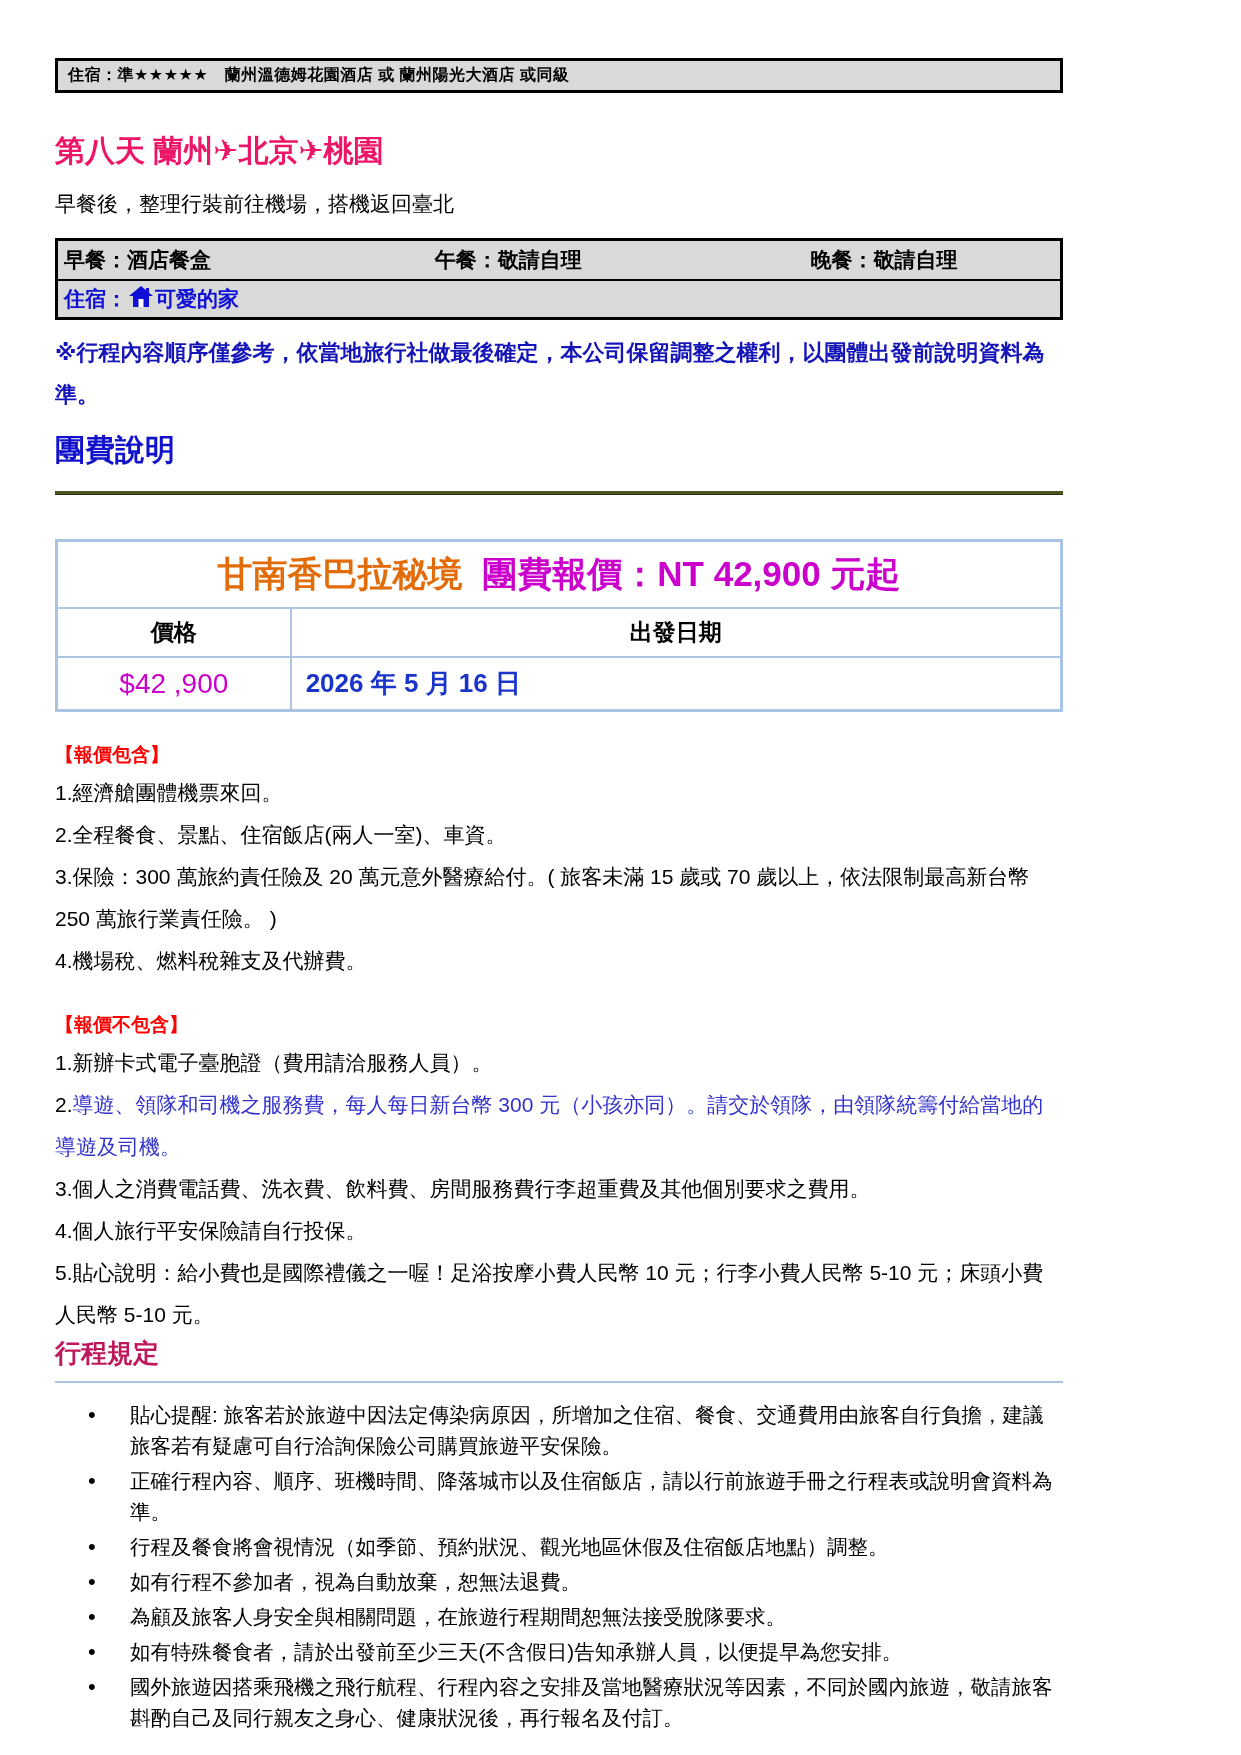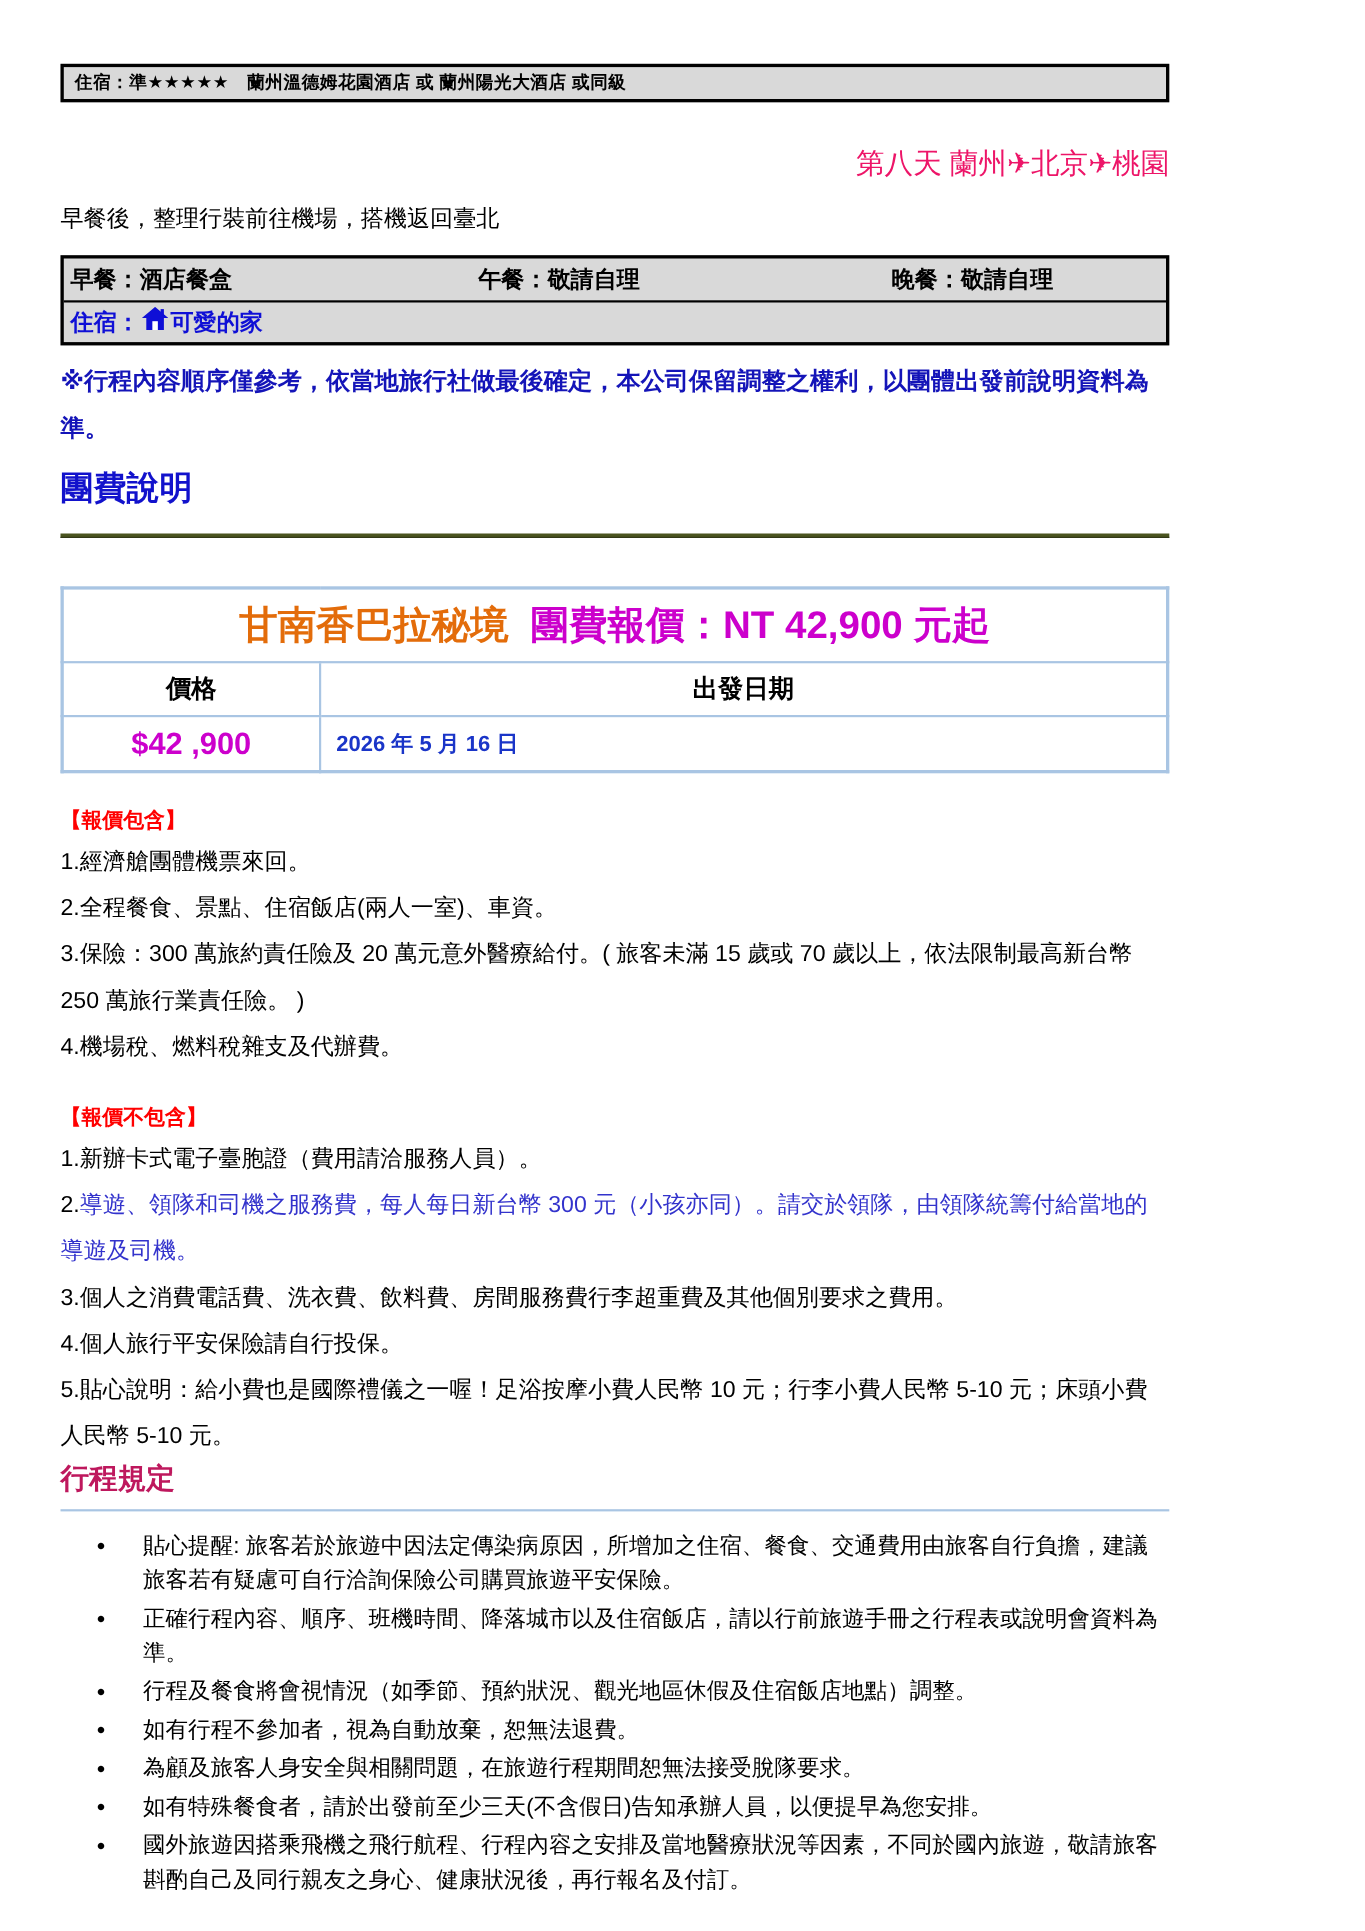--- a/index.html
+++ b/index.html
@@ -20,23 +20,22 @@
     border:3px solid #000;
     padding:4px 10px;
     font-size:16px; font-weight:bold;
     color:#000000;
     letter-spacing:0.5px;
   }
 
   
   .day-heading {
     margin:38px 0 0 0;
-    font-size:26px; font-weight:normal;
+    font-size:30px; font-weight:bold;
     color:#ed1568;
-    text-align:right;
   }
   .day-desc { margin-top:18px; font-size:21px; }
 
   
   .meal-table { margin-top:20px; border:3px solid #000; background:#d9d9d9; }
   .meal-row1 {
     display:grid; grid-template-columns:37% 37.5% 25.5%;
     border-bottom:2px solid #000;
   }
   .meal-row1 > div { padding:5px 6px; font-size:21px; font-weight:bold; }
@@ -66,22 +65,22 @@
     margin-top:44px; width:100%;
     border-collapse:collapse;
     border:3px solid #a9c5e3;
   }
   .price-table td { border:2px solid #a9c5e3; background:#fff; }
   .pt-title { text-align:center; padding:9px 4px; font-size:35px; font-weight:bold; }
   .pt-title .tour-name { color:#e36c0a; }
   .pt-title .quote { color:#cc00cc; margin-left:10px; }
   .pt-head { text-align:center; padding:8px 4px; font-size:23px; font-weight:bold; color:#000;border-radius:15px; }
   .pt-col-price { width:23.3%; }
-  .pt-price { text-align:center; padding:8px 4px; font-size:28px; font-weight:bold; color:#cc00cc; }
-  .pt-date { text-align:left; padding:8px 4px 8px 14px; font-size:20px; font-weight:bold; color:#1a35c8; }
+  .pt-price { text-align:center; padding:8px 4px; font-size:28px; font-weight:normal; color:#cc00cc; }
+  .pt-date { text-align:left; padding:8px 4px 8px 14px; font-size:26px; font-weight:bold; color:#1a35c8; }
 
   
   .sec-heading { margin-top:30px; font-size:19px; font-weight:bold; color:#ff0000; }
   .num-list { margin-top:4px; }
   .num-item { font-size:21px; line-height:42px; }
   .num-item .blue-text { color:#3333cc; }
 
   
   .rules-heading {
     font-size:26px; font-weight:bold; color:#be185d;

